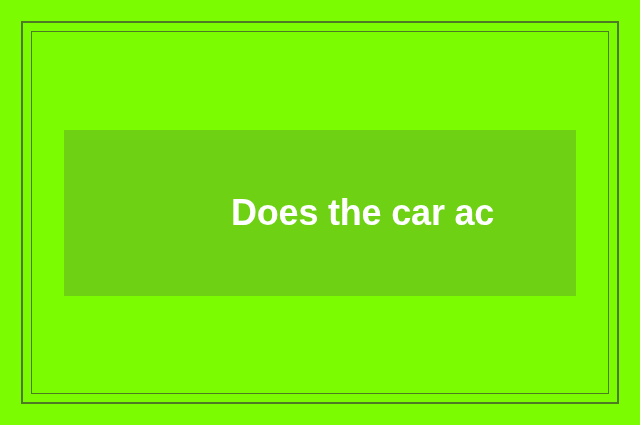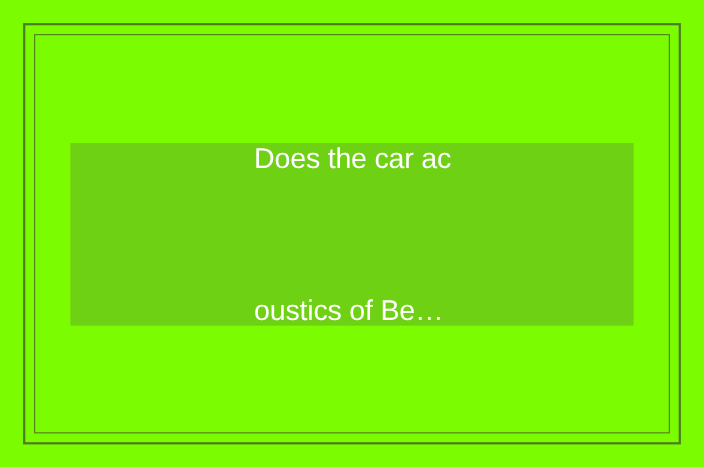--- a/index.html
+++ b/index.html
@@ -58,39 +58,38 @@
     flex-direction: column;
     align-items: flex-start;
     justify-content: center;
   }
 
   #headline {
     margin: 0;
     padding: 0 0 0 167px;
     color: #ffffff;
     font-family: "Liberation Sans", sans-serif;
-    font-weight: normal;
-    font-size: 26px;
+    font-weight: bold;
+    font-size: 36px;
     line-height: 46px;
     letter-spacing: -0.2px;
     text-align: left;
     white-space: pre;
   }
   .headline-line {
     display: block;
   }
 </style>
 </head>
 <body>
 
 <div id="slide-canvas">
 
   <div class="frame frame-outer"></div>
   <div class="frame frame-inner"></div>
 
   <div id="content-panel">
     <div id="headline">
       <span class="headline-line">Does the car ac</span>
-      <span class="headline-line">oustics of Be…</span>
     </div>
   </div>
 
 </div>
 
 </body></html>

